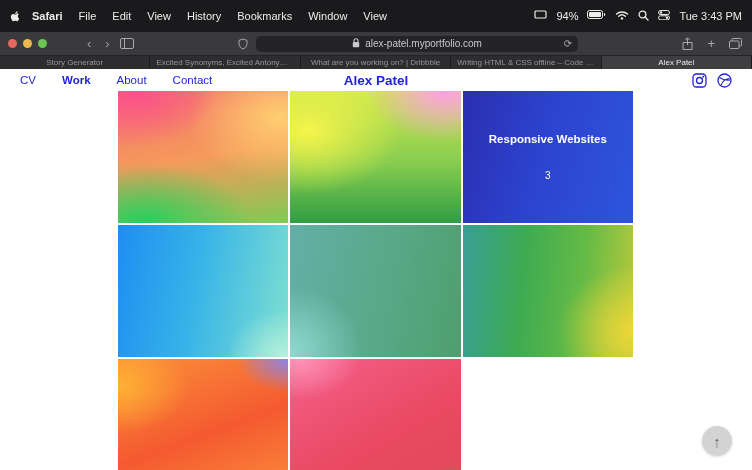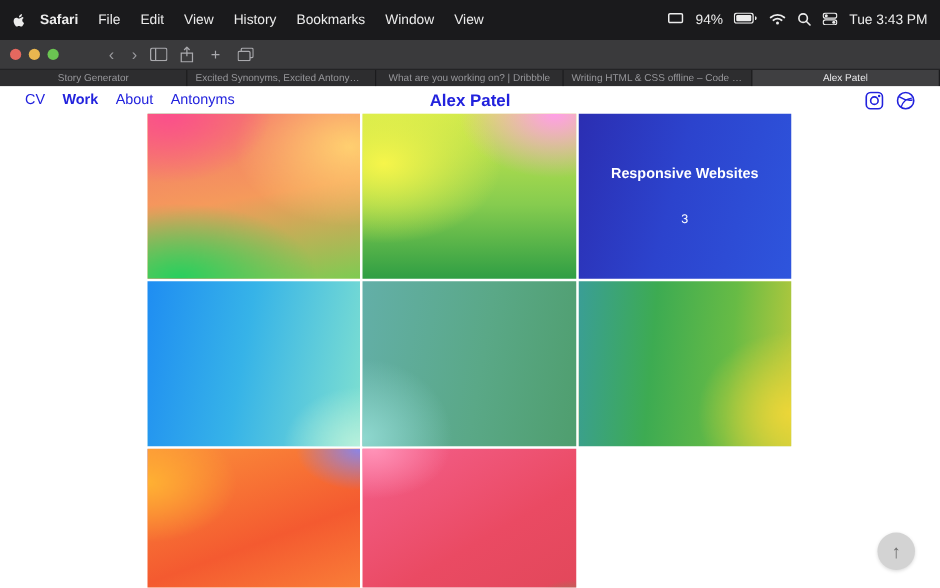--- a/index.html
+++ b/index.html
@@ -52,21 +52,21 @@
     font-size:8px; padding:0 6px; white-space:nowrap; overflow:hidden;
   }
   .tab span { overflow:hidden; text-overflow:ellipsis; }
   .tab.active { background:#3f3f41; color:#ebebed; }
 
   
   .site-header {
     height:22px; background:#fff; display:flex; align-items:center;
     padding:0 20px; position:relative;
   }
-  .nav-links { display:flex; gap:14px; font-size:11.5px; }
+  .nav-links { display:flex; gap:26px; font-size:11.5px; }
   .nav-link { color:#2222dd; cursor:pointer; text-decoration:none; }
   .nav-link.active { font-weight:bold; }
   .site-title {
     position:absolute; left:50%; transform:translateX(-50%);
     color:#2222dd; font-weight:bold; font-size:13.5px;
   }
   .social { margin-left:auto; display:flex; gap:10px; align-items:center; }
   .social svg { display:block; }
 
   
@@ -188,20 +188,37 @@
     <span>‹</span>
     <span>›</span>
   </span>
   <span class="tb-icon">
     <svg width="14" height="11" viewBox="0 0 14 11">
         <rect x="0.5" y="0.5" width="13" height="10" rx="1.5" fill="none" stroke="#a9a9ad"></rect>
         <line x1="4.5" y1="0.5" x2="4.5" y2="10.5" stroke="#a9a9ad"></line>
       </svg>
   </span>
 
+  <span class="addr-wrap">
+    <span class="tb-icon">
+      <svg width="10" height="12" viewBox="0 0 10 12">
+          <path d="M5 1l4 1.4v3.1c0 2.7-1.7 4.6-4 5.5-2.3-.9-4-2.8-4-5.5V2.4L5 1z" fill="none" stroke="#a9a9ad"></path>
+        </svg>
+    </span>
+    <span class="addr-bar">
+      <span>
+        <svg width="8" height="10" viewBox="0 0 8 10">
+            <rect x="0.8" y="4" width="6.4" height="5.2" rx="1" fill="#c9c9cc"></rect>
+            <path d="M2 4V2.8a2 2 0 0 1 4 0V4" fill="none" stroke="#c9c9cc" stroke-width="1.1"></path>
+          </svg>
+      </span>
+      <span>alex-patel.myportfolio.com</span>
+      <span class="addr-refresh">⟳</span>
+    </span>
+  </span>
 
   <span class="right-tools">
     <span class="tb-icon">
       <svg width="11" height="13" viewBox="0 0 11 13">
           <path d="M1 5.5h9v7H1z" fill="none" stroke="#a9a9ad"></path>
           <line x1="5.5" y1="1" x2="5.5" y2="8" stroke="#a9a9ad"></line>
           <path d="M3.3 3L5.5 0.8 7.7 3" fill="none" stroke="#a9a9ad"></path>
         </svg>
     </span>
     <span class="plus-glyph">+</span>
@@ -230,21 +247,21 @@
   <div class="tab active">
       <span>Alex Patel</span>
     </div>
 </div>
 
 <div class="site-header">
   <nav class="nav-links">
     <a class="nav-link">CV</a>
     <a class="nav-link active">Work</a>
     <a class="nav-link">About</a>
-    <a class="nav-link">Antonyms</a>
+    <a class="nav-link">Contact</a>
   </nav>
   <div class="site-title">Alex Patel</div>
   <div class="social">
     <span>
       <svg width="15" height="15" viewBox="0 0 15 15">
           <rect x="1" y="1" width="13" height="13" rx="3.5" fill="none" stroke="#2222dd" stroke-width="1.3"></rect>
           <circle cx="7.5" cy="7.5" r="3" fill="none" stroke="#2222dd" stroke-width="1.3"></circle>
           <circle cx="11.3" cy="3.7" r="1" fill="#2222dd"></circle>
         </svg>
     </span>

